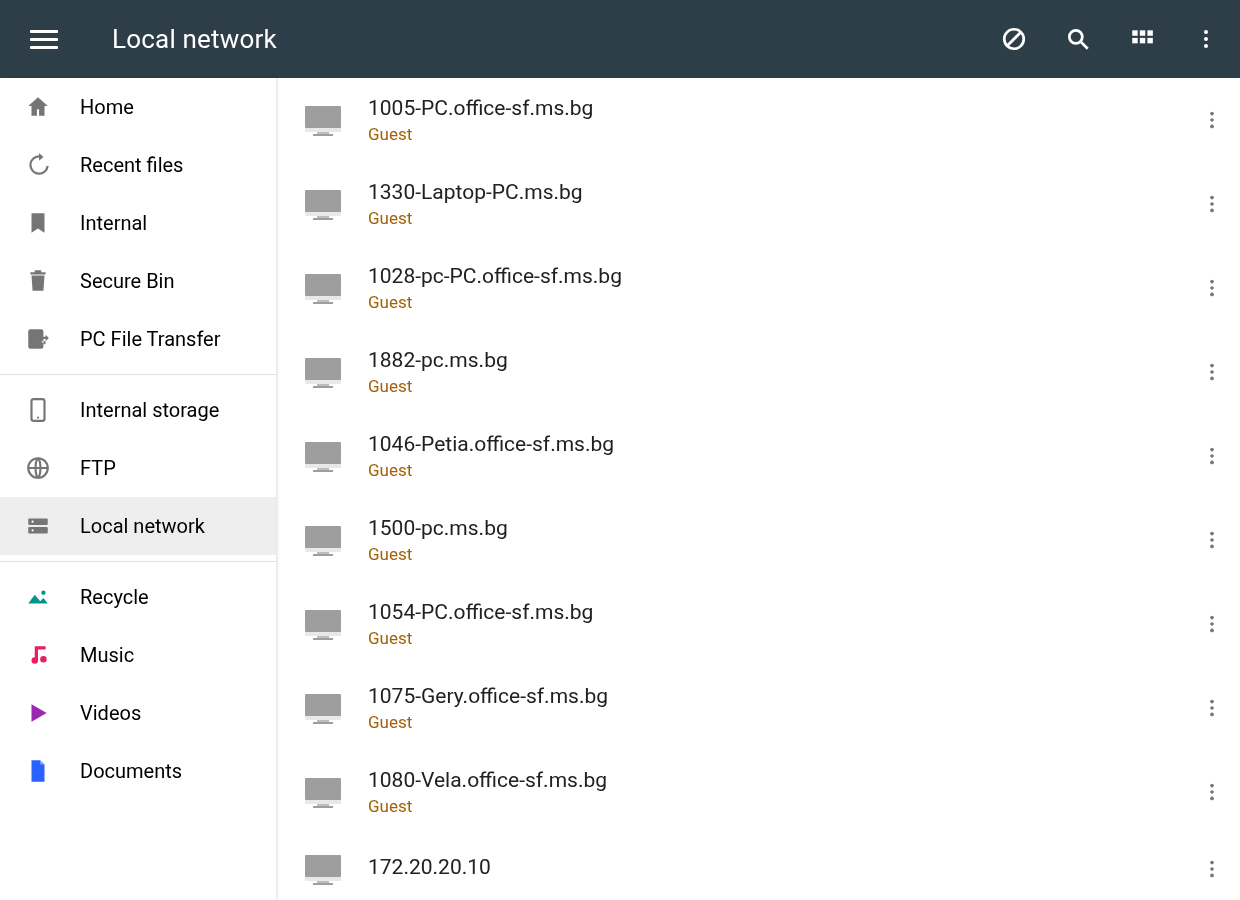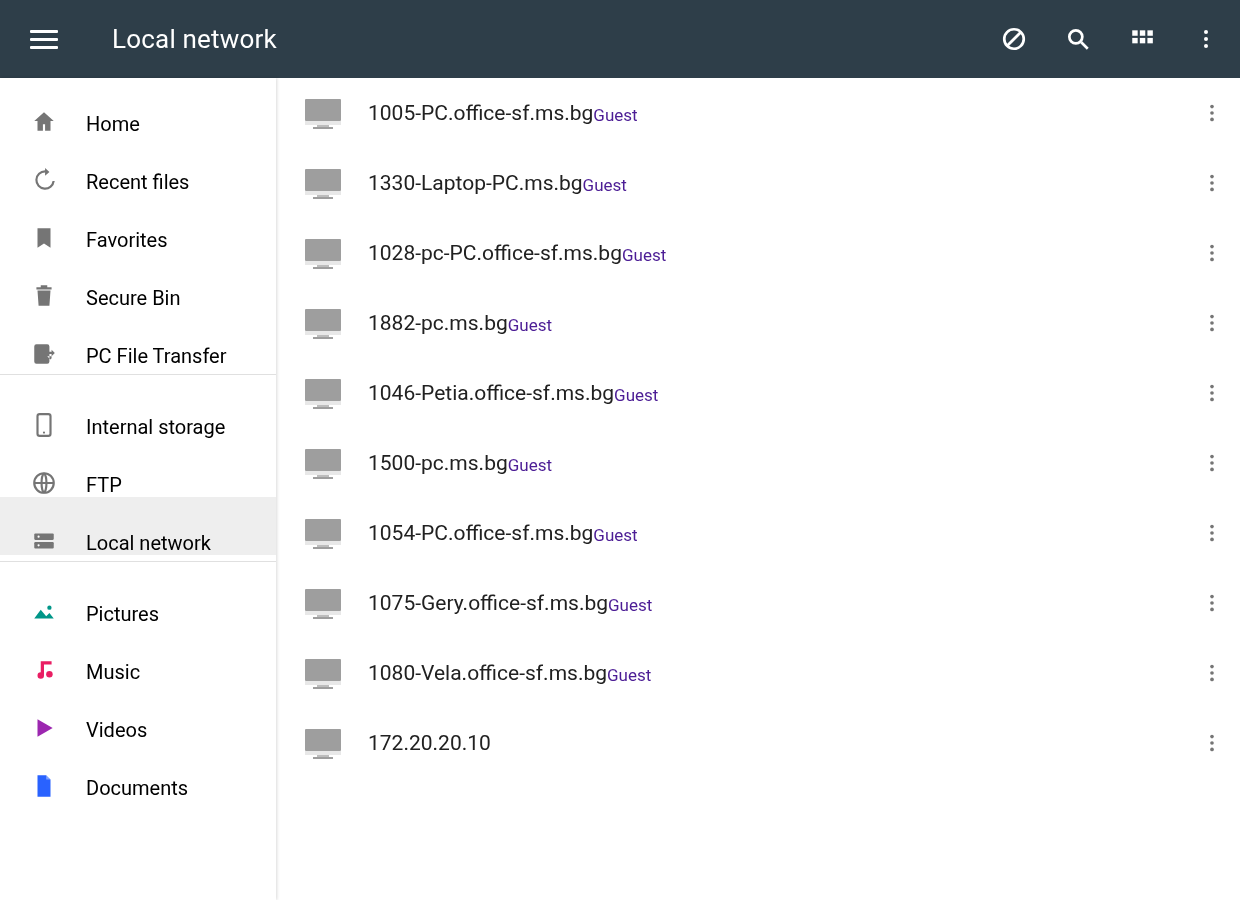--- a/index.html
+++ b/index.html
@@ -36,22 +36,22 @@
       overflow-y: auto;
       box-shadow: 1px 0 3px rgba(0,0,0,0.15);
       position: relative;
       z-index: 2;
     }
     .sidebar::-webkit-scrollbar { width: 0; }
 
     .nav-item {
       height: 58px;
       display: flex;
-      align-items: flex-end;
-      padding-left: 30px;
+      align-items: center;
+      padding-left: 24px;
       cursor: pointer;
       font-size: 20px;
       color: #000000;
     }
     .nav-item .nav-icon { width: 28px; height: 28px; display:flex; align-items:center; justify-content:center; margin-right: 28px; color:#757575;}
     .nav-item.selected { background: #eeeeee; }
     .nav-divider { height: 1px; background: #e0e0e0; margin: 6px 0; }
 
     .toggle {
       margin-left: 4px;
@@ -69,23 +69,23 @@
     }
 
     .host-row {
       display: flex;
       align-items: center;
       width: 100%;
       cursor: pointer;
       padding: 18px 12px 18px 22px;
     }
     .monitor-icon { width: 50px; display:flex; align-items:center; justify-content:center; margin-right: 20px;}
-    .host-texts { display:flex; flex-direction:row; }
+    .host-texts { display:flex; flex-direction:column; }
     .host-name { font-size: 21px; color:#212121; font-weight:400; }
-    .host-sub  { font-size: 17px; color:#4c1d95; margin-top:4px; }
+    .host-sub  { font-size: 17px; color:#a16207; margin-top:4px; }
     .row-menu  { margin-left:auto; width:32px; height:32px; display:flex; align-items:center; justify-content:center; cursor:pointer; }
 
     svg { display:block; }
   </style>
 </head>
 <body>
 
 <svg width="0" height="0" style="position:absolute">
   <defs>
     <g id="ic-home">
@@ -220,21 +220,21 @@
           </svg>
         </span>
       <span>Recent files</span>
     </div>
     <div class="nav-item">
       <span class="nav-icon">
           <svg width="26" height="26" viewBox="0 0 24 24">
             <use href="#ic-bookmark"></use>
           </svg>
         </span>
-      <span>Favorites</span>
+      <span>Internal</span>
     </div>
     <div class="nav-item">
       <span class="nav-icon">
           <svg width="26" height="26" viewBox="0 0 24 24">
             <use href="#ic-trash"></use>
           </svg>
         </span>
       <span>Secure Bin</span>
     </div>
     <div class="nav-item">
@@ -274,21 +274,21 @@
     </div>
 
     <div class="nav-divider"></div>
 
     <div class="nav-item">
       <span class="nav-icon" style="color:#009688">
           <svg width="26" height="26" viewBox="0 0 24 24">
             <use href="#ic-pictures"></use>
           </svg>
         </span>
-      <span>Pictures</span>
+      <span>Recycle</span>
     </div>
     <div class="nav-item">
       <span class="nav-icon" style="color:#e91e63">
           <svg width="26" height="26" viewBox="0 0 24 24">
             <use href="#ic-music"></use>
           </svg>
         </span>
       <span>Music</span>
     </div>
     <div class="nav-item">

